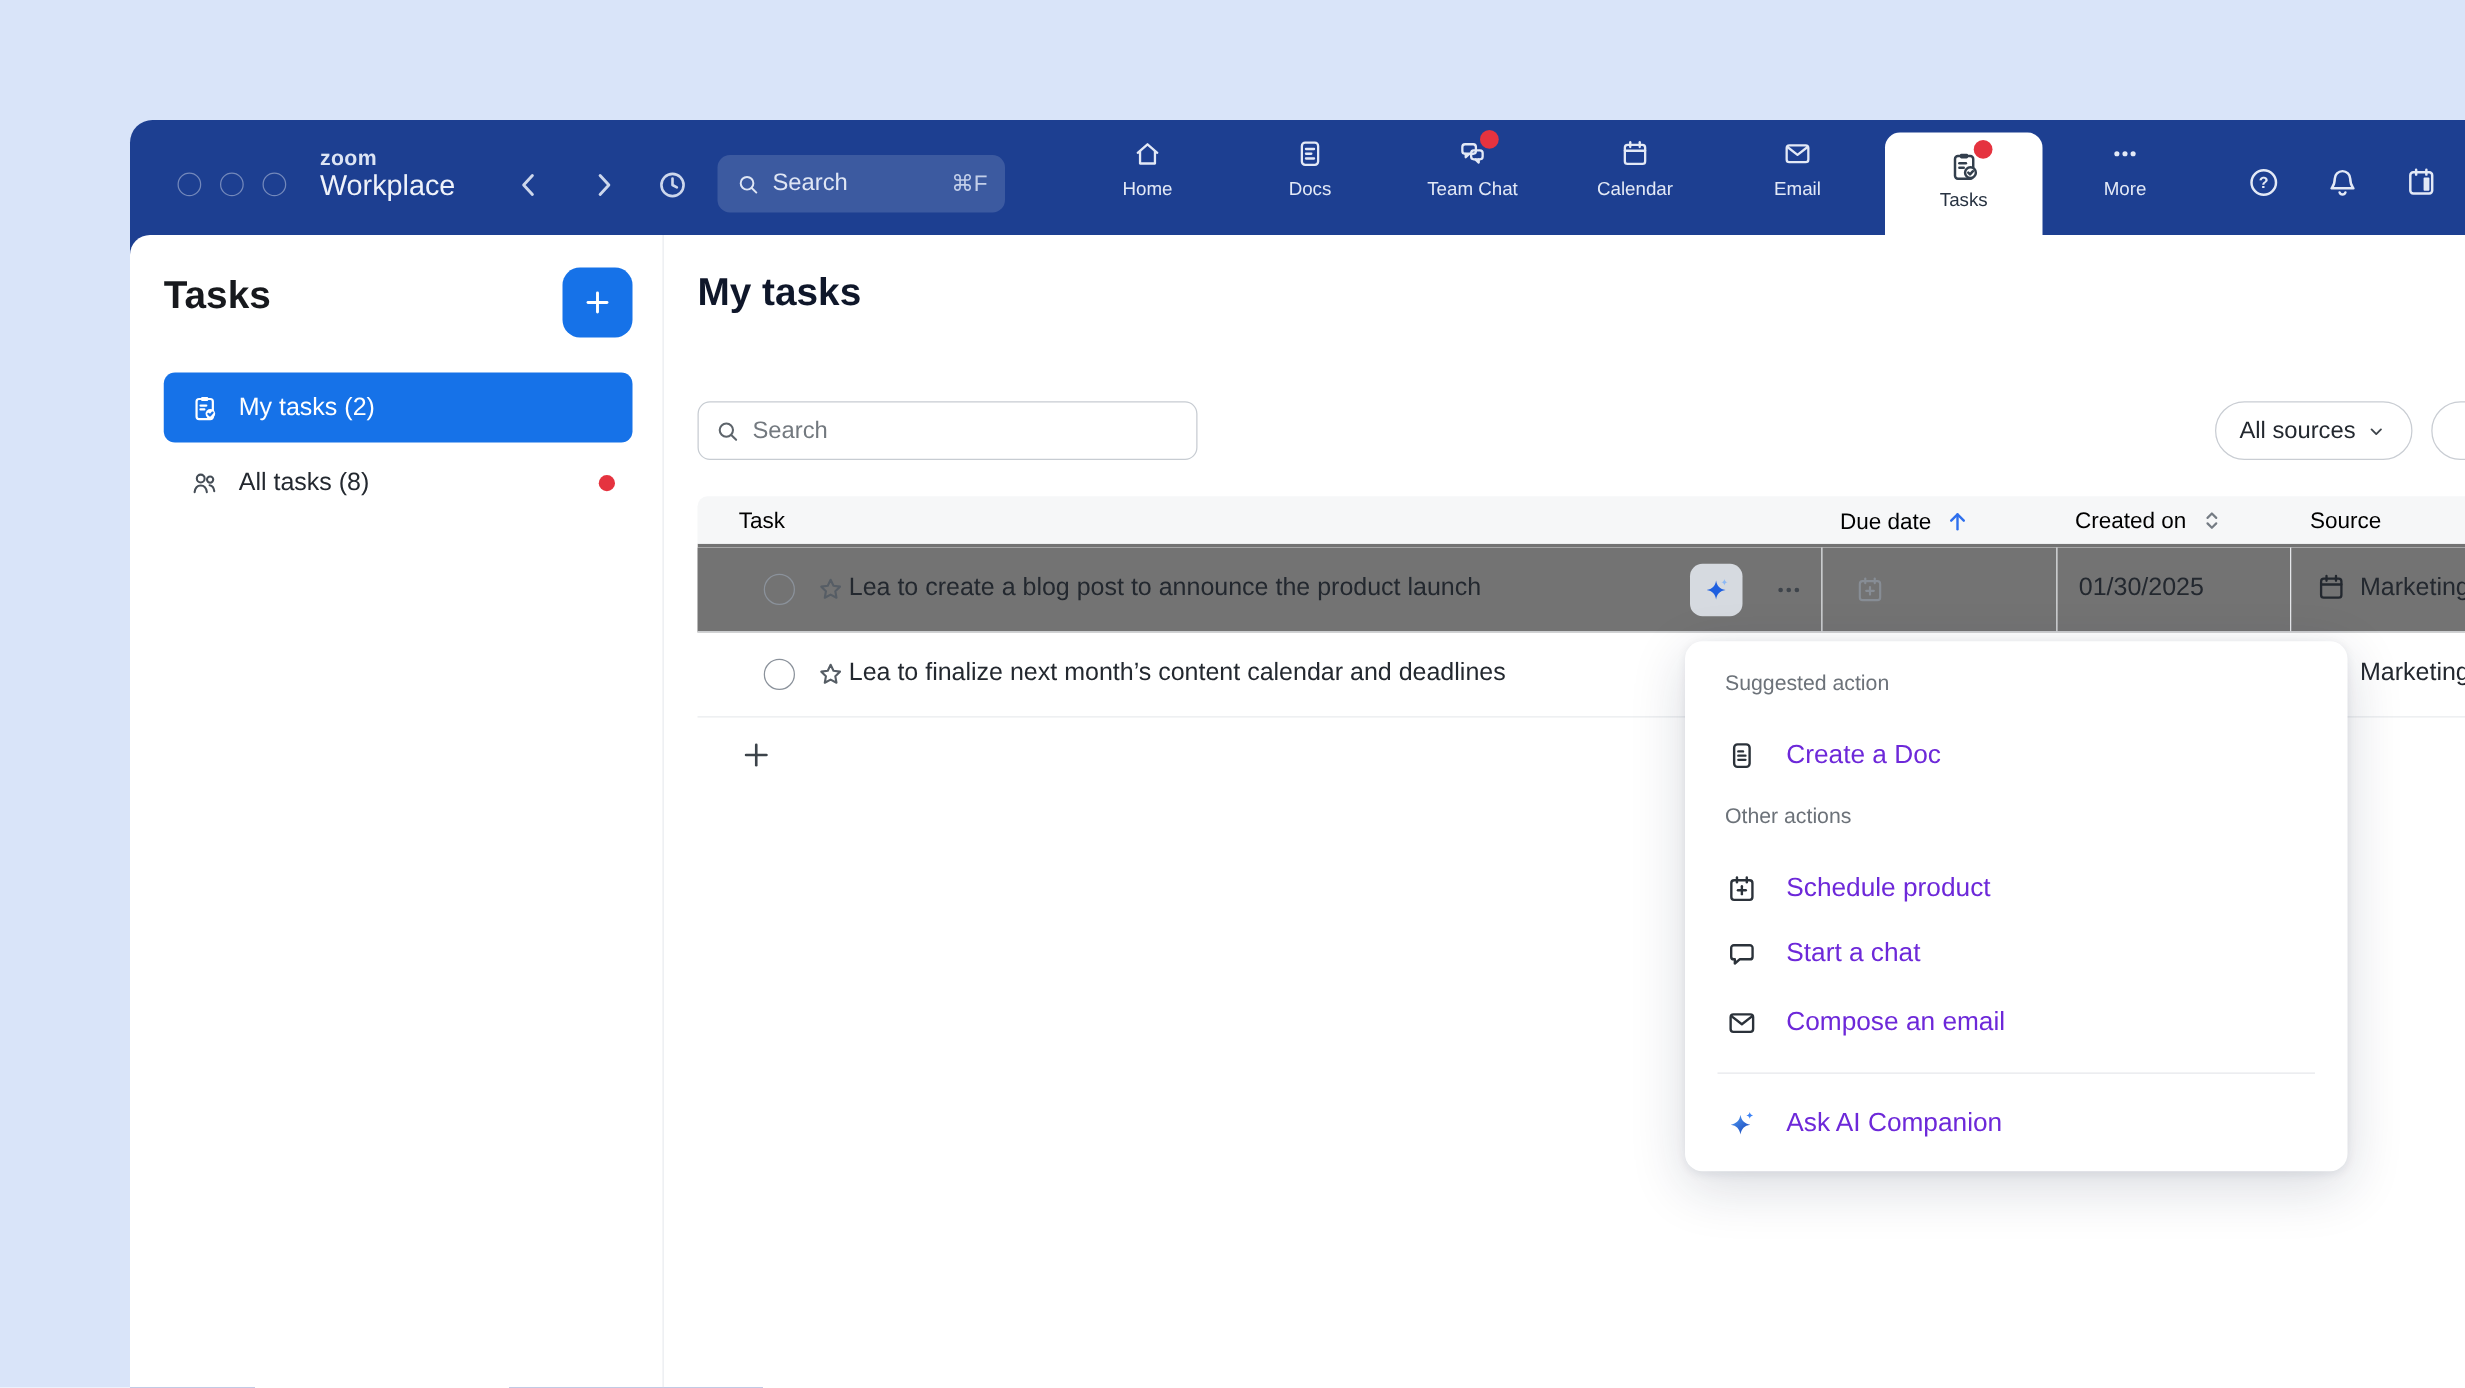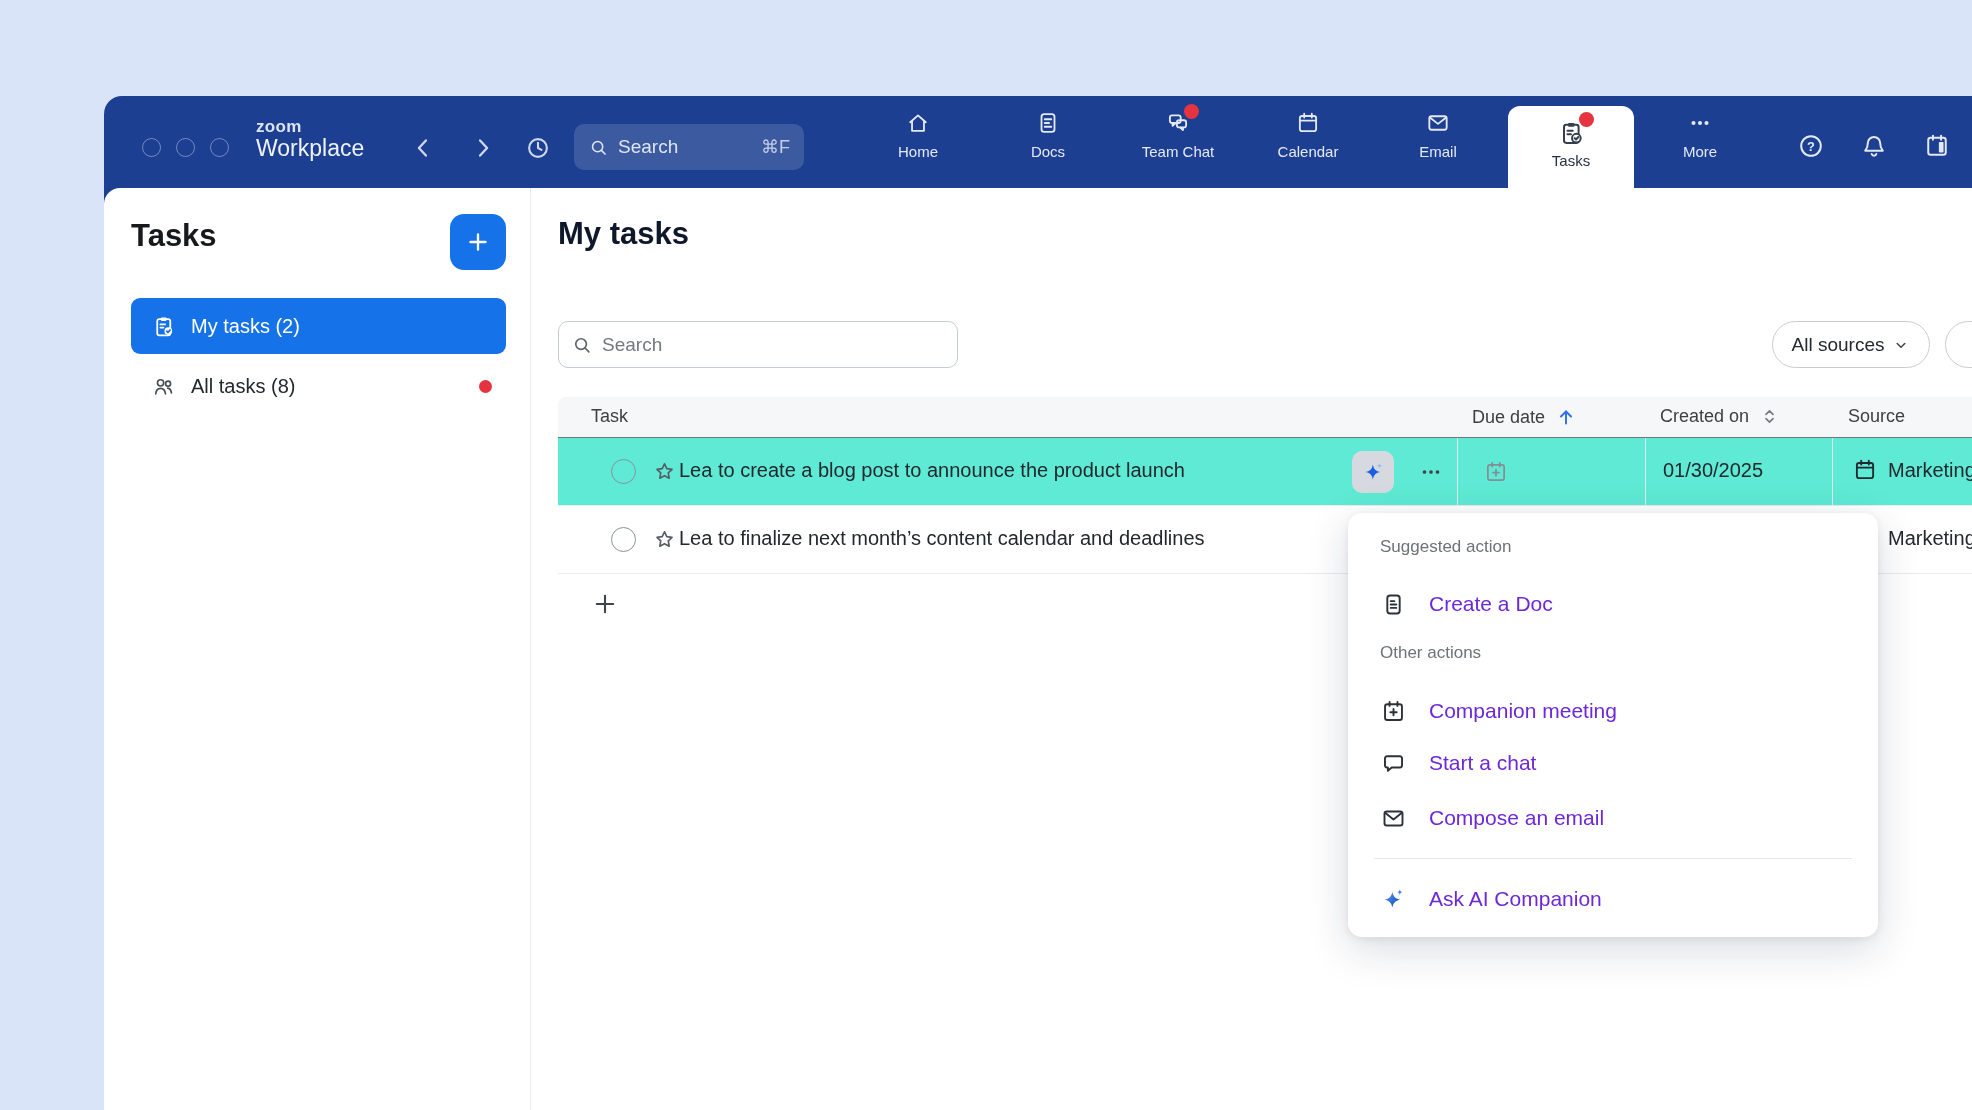--- a/index.html
+++ b/index.html
@@ -92,27 +92,27 @@
   .pill {
     position:absolute; top:133px; height:47px; background:#fff;
     border:1px solid #c9cdd3; border-radius:24px;
     display:flex; align-items:center; justify-content:center; gap:8px;
     font-size:19px; color:#23282f; cursor:pointer;
   }
 
   
   .table { position:absolute; left:27px; top:209px; width:1414px; }
   .thead {
-    height:41px; background:#f6f7f8; border-bottom:1px solid #737373;
+    height:41px; background:#f6f7f8; border-bottom:3px solid #737373;
     border-top-left-radius:8px; position:relative;
-    font-size:18px; color:#404040;
+    font-size:18px; color:#000000;
   }
   .th { position:absolute; top:9px; display:flex; align-items:center; gap:10px; cursor:pointer; }
   .trow { position:relative; height:68px; border-bottom:1px solid #e9ebee; font-size:20px; color:#23282f; }
-  .trow.active { background:#5eead4; }
+  .trow.active { background:#737373; }
   .cellline { position:absolute; top:0; bottom:0; width:1px; background:#e5e7ea; }
   .rowitem { position:absolute; display:flex; align-items:center; }
   .radio { width:25px; height:25px; border:1.6px solid #8b929b; border-radius:50%; cursor:pointer; }
   .star { width:25px; height:25px; color:#565d65; cursor:pointer; }
   .tasktext { font-size:20px; color:#23282f; white-space:nowrap; }
   .ai-btn {
     width:42px; height:42px; background:#d6dae0; border-radius:10px; cursor:pointer;
     display:flex; align-items:center; justify-content:center;
   }
   .dots-btn { width:36px; height:36px; color:#3e444b; cursor:pointer;
@@ -471,21 +471,21 @@
   <div class="menu-item" style="top:177px">
     <span class="ic">
       <svg viewBox="0 0 24 24" width="27" height="27" fill="none" stroke="currentColor" stroke-width="1.7" stroke-linecap="round">
           <rect x="4.5" y="5.5" width="15" height="14" rx="2"></rect>
           <line x1="8.5" y1="3.5" x2="8.5" y2="7"></line>
           <line x1="15.5" y1="3.5" x2="15.5" y2="7"></line>
           <line x1="12" y1="9.8" x2="12" y2="15.4"></line>
           <line x1="9.2" y1="12.6" x2="14.8" y2="12.6"></line>
         </svg>
     </span>
-    <span>Companion meeting</span>
+    <span>Schedule product</span>
   </div>
 
   <div class="menu-item" style="top:229px">
     <span class="ic">
       <svg viewBox="0 0 24 24" width="27" height="27" fill="none" stroke="currentColor" stroke-width="1.7" stroke-linejoin="round">
           <path d="M6.3 5.5h11.4a1.9 1.9 0 0 1 1.9 1.9v6.2a1.9 1.9 0 0 1-1.9 1.9h-7.3l-3.4 3v-3h-.7a1.9 1.9 0 0 1-1.9-1.9V7.4a1.9 1.9 0 0 1 1.9-1.9z"></path>
         </svg>
     </span>
     <span>Start a chat</span>
   </div>

